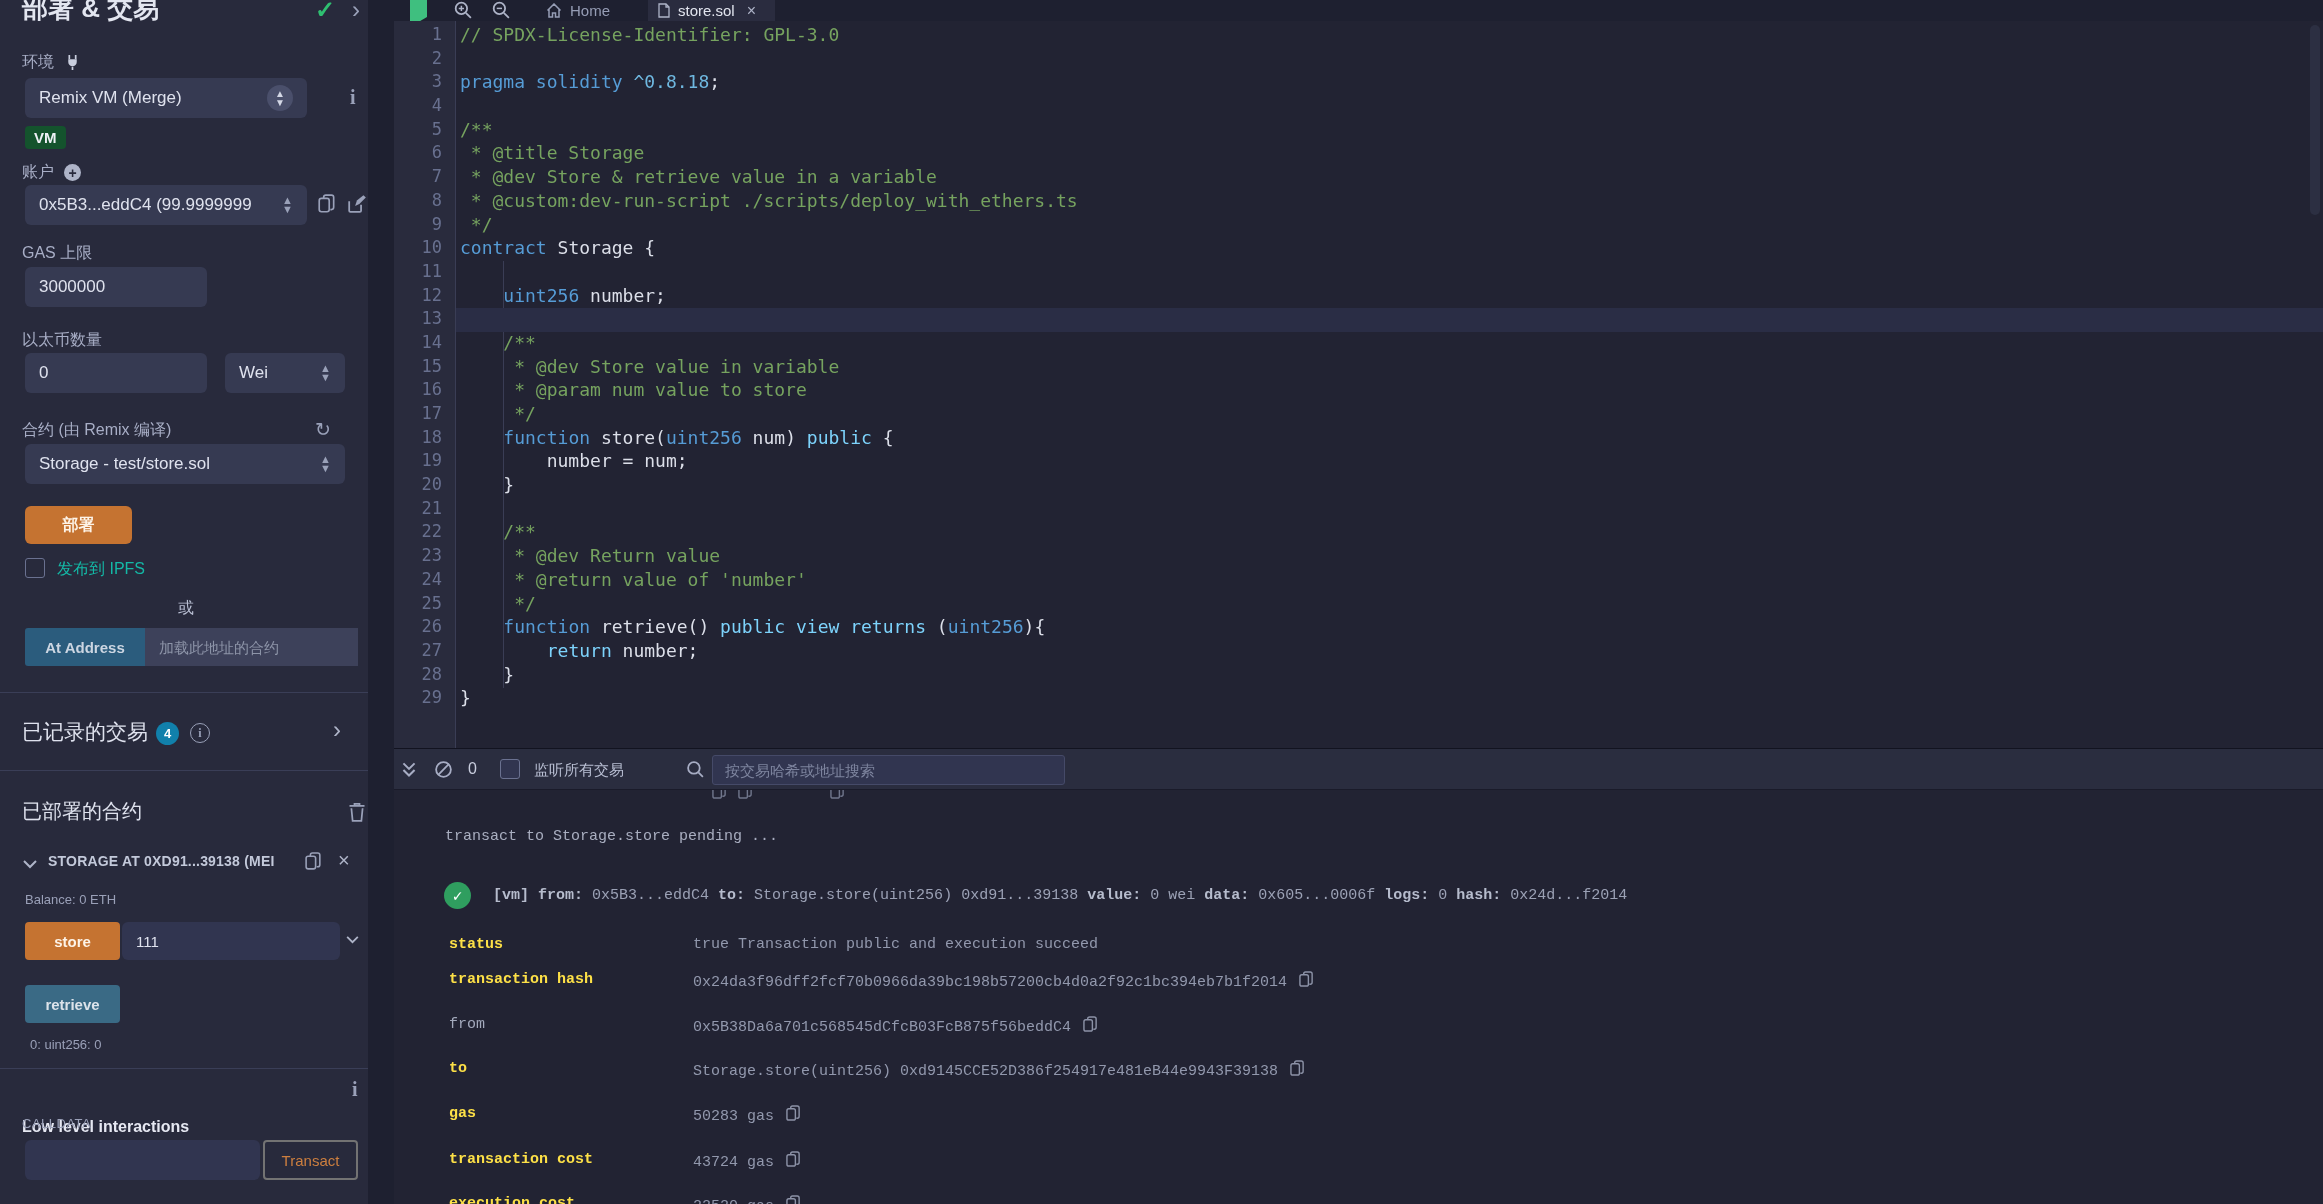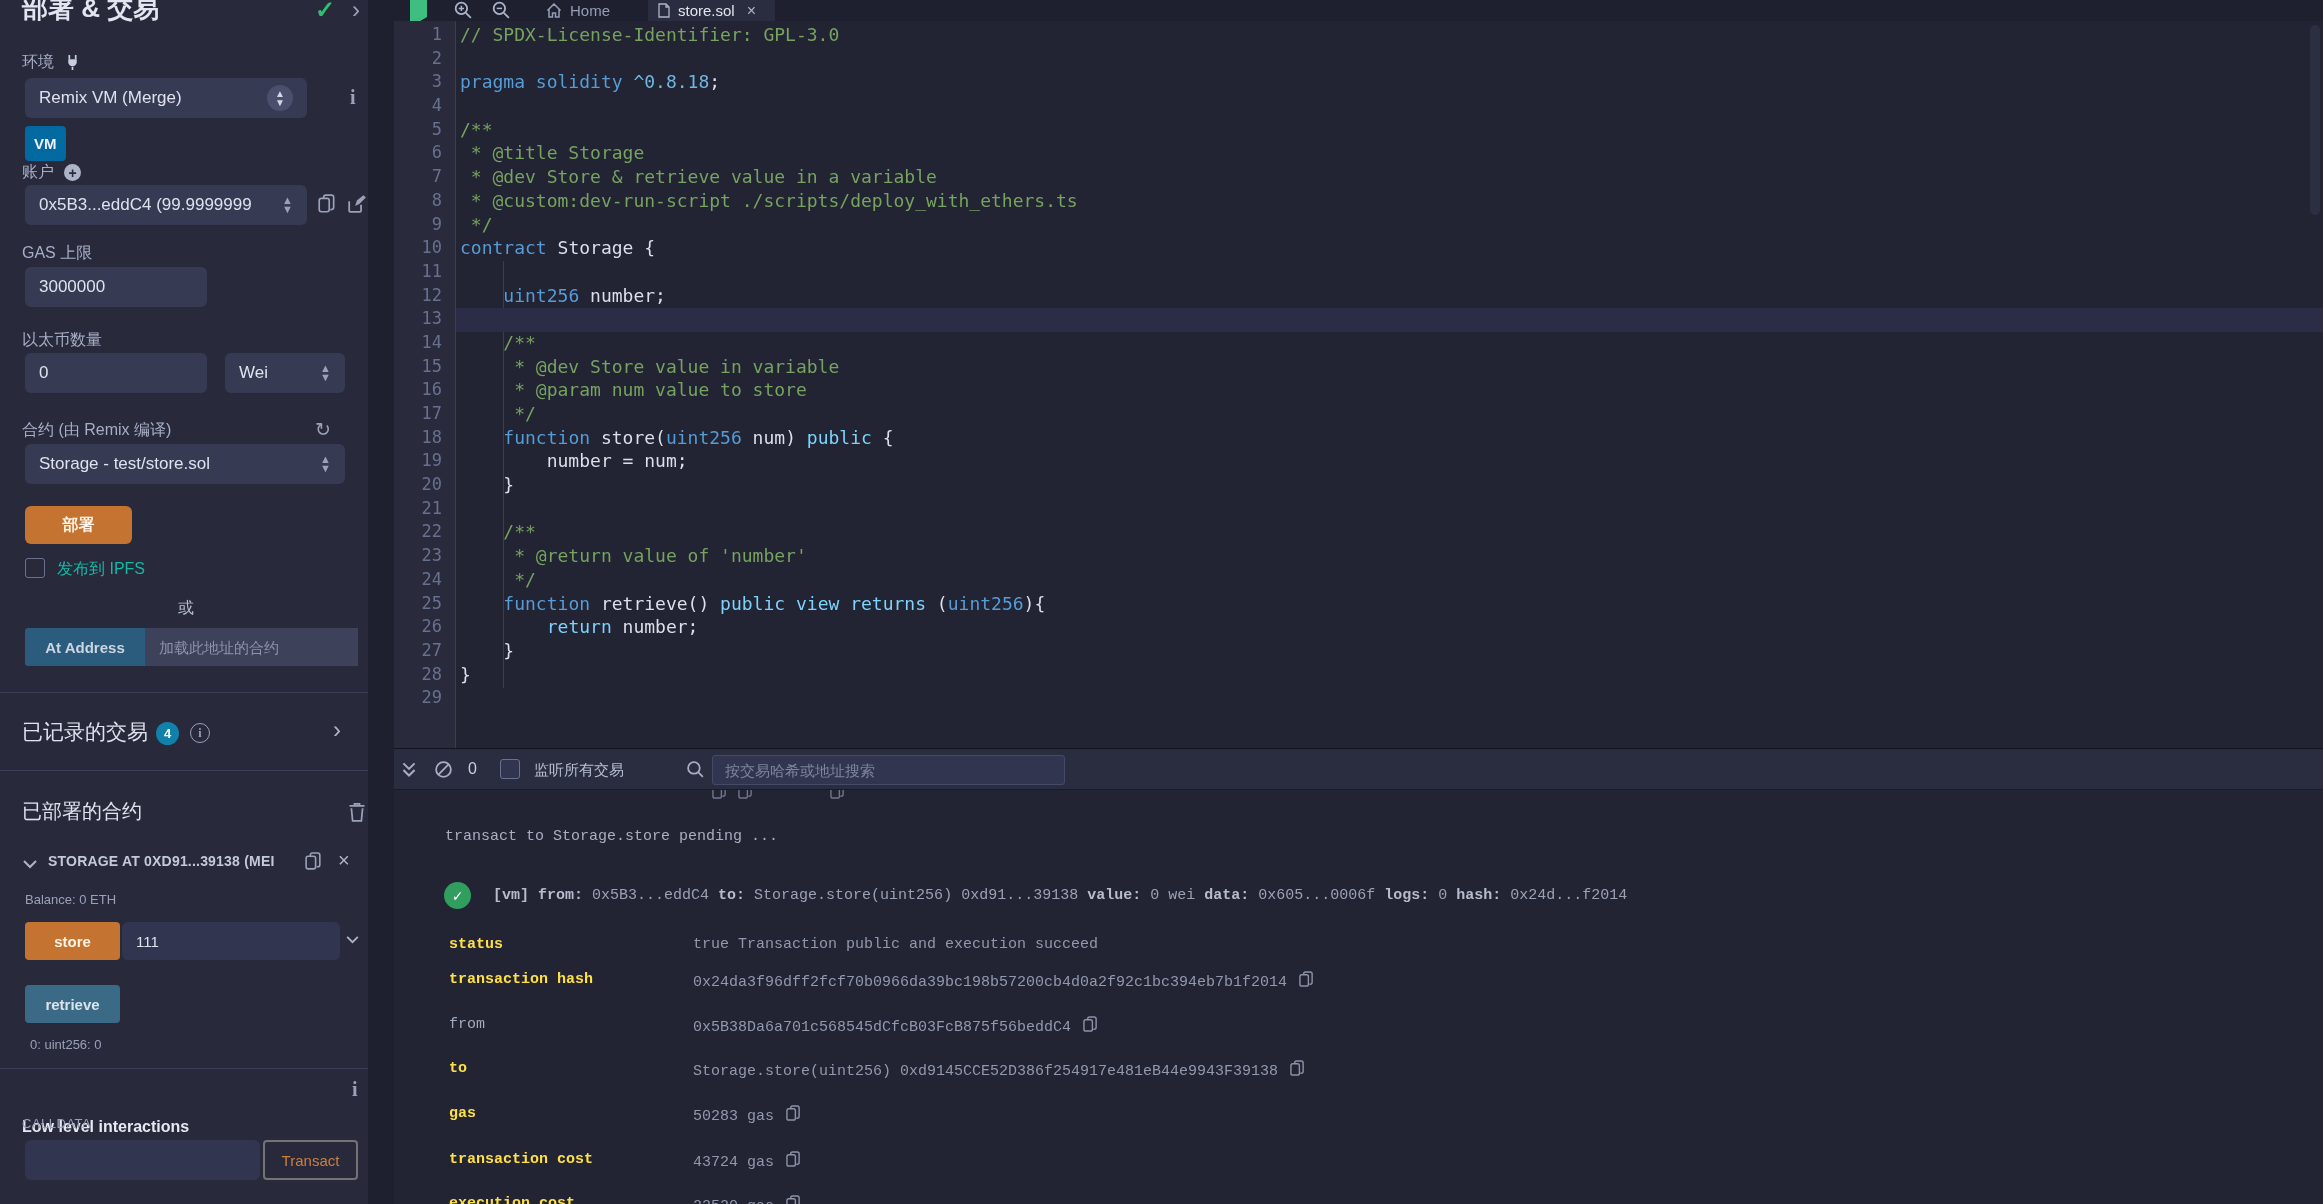--- a/index.html
+++ b/index.html
@@ -15,22 +15,22 @@
   .pcheck { left:315px; top:-4px; color:#2fbf71; font-size:24px; font-weight:bold; }
   .pchev  { left:352px; top:-4px; color:#9aa1b9; font-size:24px; }
   .lbl { font-size:16px; color:#a8aec6; white-space:nowrap; }
   .sel, .inp { background:#363a52; border-radius:6px; color:#dfe2ee; font-size:17px;
                display:flex; align-items:center; padding:12px 14px; border:none; }
   .inp { width:100%; height:100%; }
   .stepper { margin-left:auto; color:#9aa1b9; font-size:11px; line-height:9px; text-align:center; }
   .stepcircle { margin-left:auto; width:26px; height:26px; border-radius:50%; background:#4a4f6b;
                 color:#d4d8e6; font-size:10px; line-height:9px; display:flex; flex-direction:column;
                 align-items:center; justify-content:center; }
-  .vmbadge { background:#0369a1; color:#eef0f6; font-weight:bold; font-size:15px;
-             border-radius:4px; padding:9px 9px; display:inline-block; }
+  .vmbadge { background:#14532d; color:#eef0f6; font-weight:bold; font-size:15px;
+             border-radius:4px; padding:3px 9px; display:inline-block; }
   .icon { color:#9aa1b9; }
   .info-i { font-family:"Liberation Serif", serif; font-weight:bold; font-size:20px; color:#9aa1b9; }
   .btn-orange { background:#c57331; border:none; border-radius:6px; color:#fdf3e7;
                 font-weight:bold; font-size:16px; display:flex; align-items:center; justify-content:center; }
   .checkbox { width:20px; height:20px; border:1px solid #6a7190; border-radius:3px; background:transparent; display:inline-block; }
   .ataddr-btn { background:#2b5c7d; color:#ccd6e2; font-weight:bold; font-size:15px;
                 display:flex; align-items:center; justify-content:center; }
   .ataddr-inp { background:#3d415a; border:none; color:#8d94a8; font-size:15px; padding:0 14px; }
   .ataddr-inp::placeholder { color:#8d94a8; }
   .divider { height:1px; background:#3a3e57; left:0; width:368px; }
@@ -330,20 +330,21 @@
         <div class="cl cur"></div>
         <div class="cl"><span class="t-p">    </span><span class="t-c">/**</span></div>
         <div class="cl"><span class="t-c">     * @dev Store value in variable</span></div>
         <div class="cl"><span class="t-c">     * @param num value to store</span></div>
         <div class="cl"><span class="t-c">     */</span></div>
         <div class="cl"><span class="t-p">    </span><span class="t-k">function</span><span class="t-p"> store(</span><span class="t-k">uint256</span><span class="t-p"> num) </span><span class="t-g">public</span><span class="t-p"> {</span></div>
         <div class="cl"><span class="t-p">        number = num;</span></div>
         <div class="cl"><span class="t-p">    }</span></div>
         <div class="cl"></div>
         <div class="cl"><span class="t-p">    </span><span class="t-c">/**</span></div>
+        <div class="cl"><span class="t-c">     * @dev Return value</span></div>
         <div class="cl"><span class="t-c">     * @return value of 'number'</span></div>
         <div class="cl"><span class="t-c">     */</span></div>
         <div class="cl"><span class="t-p">    </span><span class="t-k">function</span><span class="t-p"> retrieve() </span><span class="t-g">public view</span><span class="t-p"> </span><span class="t-g">returns</span><span class="t-p"> (</span><span class="t-k">uint256</span><span class="t-p">){</span></div>
         <div class="cl"><span class="t-p">        </span><span class="t-g">return</span><span class="t-p"> number;</span></div>
         <div class="cl"><span class="t-p">    }</span></div>
         <div class="cl"><span class="t-p">}</span></div>
       </div>
     <div class="vscroll"></div>
   </div>
 

